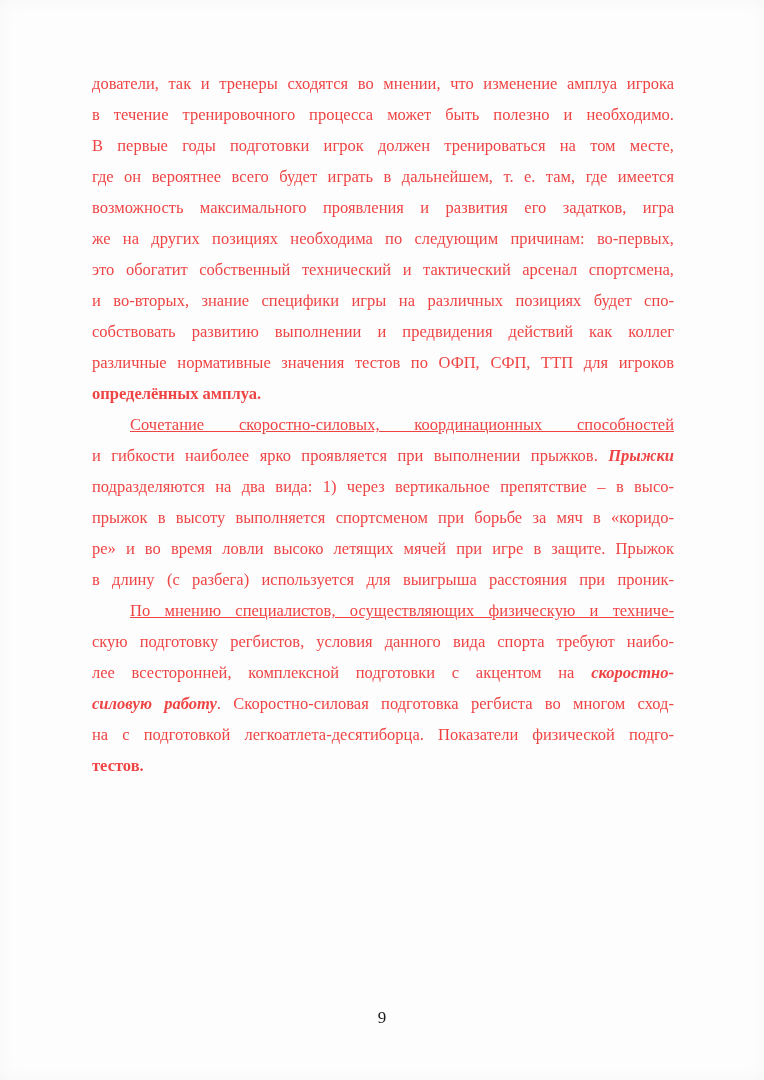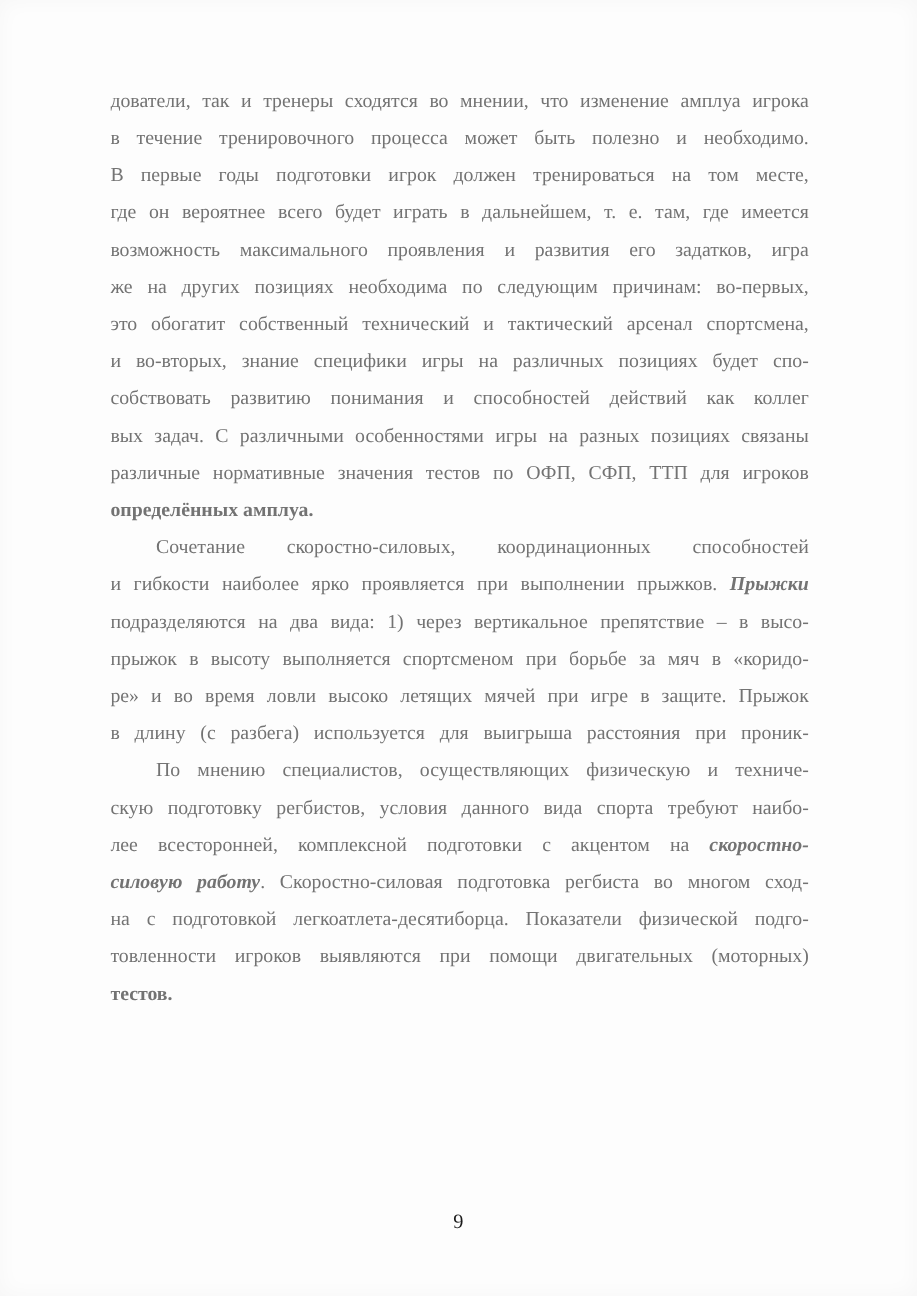--- a/index.html
+++ b/index.html
@@ -44,20 +44,21 @@
     white-space: normal;
     overflow: hidden;
   }
   .line.last {
     -moz-text-align-last: left;
     text-align-last: left;
     font-weight: bold;
   }
   .line.indent {
     text-indent: 38px;
+    text-decoration: underline;
   }
   .bi {
     font-weight: bold;
     font-style: italic;
     margin-top: 24px;
   }
   .page-number {
     position: absolute;
     left: 0;
     top: 1006px;
@@ -65,47 +66,45 @@
     text-align: center;
     font-size: 17px;
     line-height: 24px;
     color: #1b1b1b;
   }
 </style>
 </head>
 <body style="background: rgb(253, 253, 253);">
 
 <div class="page">
-  <div class="text-block" style="color: #737373;">
+  <div class="text-block" style="color: #ef4444;">
       <div class="paragraph">
         <div class="line"><span>дователи, так и тренеры сходятся во мнении, что изменение амплуа игрока</span></div>
         <div class="line"><span>в течение тренировочного процесса может быть полезно и необходимо.</span></div>
         <div class="line"><span>В первые годы подготовки игрок должен тренироваться на том месте,</span></div>
         <div class="line"><span>где он вероятнее всего будет играть в дальнейшем, т. е. там, где имеется</span></div>
         <div class="line"><span>возможность максимального проявления и развития его задатков, игра</span></div>
         <div class="line"><span>же на других позициях необходима по следующим причинам: во-первых,</span></div>
         <div class="line"><span>это обогатит собственный технический и тактический арсенал спортсмена,</span></div>
         <div class="line"><span>и во-вторых, знание специфики игры на различных позициях будет спо-</span></div>
-        <div class="line"><span>собствовать развитию понимания и способностей действий как коллег</span></div>
-        <div class="line"><span>вых задач. С различными особенностями игры на разных позициях связаны</span></div>
+        <div class="line"><span>собствовать развитию выполнении и предвидения действий как коллег</span></div>
         <div class="line"><span>различные нормативные значения тестов по ОФП, СФП, ТТП для игроков</span></div>
         <div class="line last"><span>определённых амплуа.</span></div>
       </div>
       <div class="paragraph">
         <div class="line indent"><span>Сочетание скоростно-силовых, координационных способностей</span></div>
         <div class="line"><span>и гибкости наиболее ярко проявляется при выполнении прыжков. </span><span class="bi">Прыжки</span></div>
         <div class="line"><span>подразделяются на два вида: 1) через вертикальное препятствие – в высо-</span></div>
         <div class="line"><span>прыжок в высоту выполняется спортсменом при борьбе за мяч в «коридо-</span></div>
         <div class="line"><span>ре» и во время ловли высоко летящих мячей при игре в защите. Прыжок</span></div>
         <div class="line"><span>в длину (с разбега) используется для выигрыша расстояния при проник-</span></div>
       </div>
       <div class="paragraph">
         <div class="line indent"><span>По мнению специалистов, осуществляющих физическую и техниче-</span></div>
         <div class="line"><span>скую подготовку регбистов, условия данного вида спорта требуют наибо-</span></div>
         <div class="line"><span>лее всесторонней, комплексной подготовки с акцентом на </span><span class="bi">скоростно-</span></div>
         <div class="line"><span class="bi">силовую работу</span><span>. Скоростно-силовая подготовка регбиста во многом сход-</span></div>
         <div class="line"><span>на с подготовкой легкоатлета-десятиборца. Показатели физической подго-</span></div>
-        <div class="line"><span>товленности игроков выявляются при помощи двигательных (моторных)</span></div>
         <div class="line last"><span>тестов.</span></div>
       </div>
     </div>
   <div class="page-number" style="color: rgb(27, 27, 27);">9</div>
 </div>
 
 </body></html>

